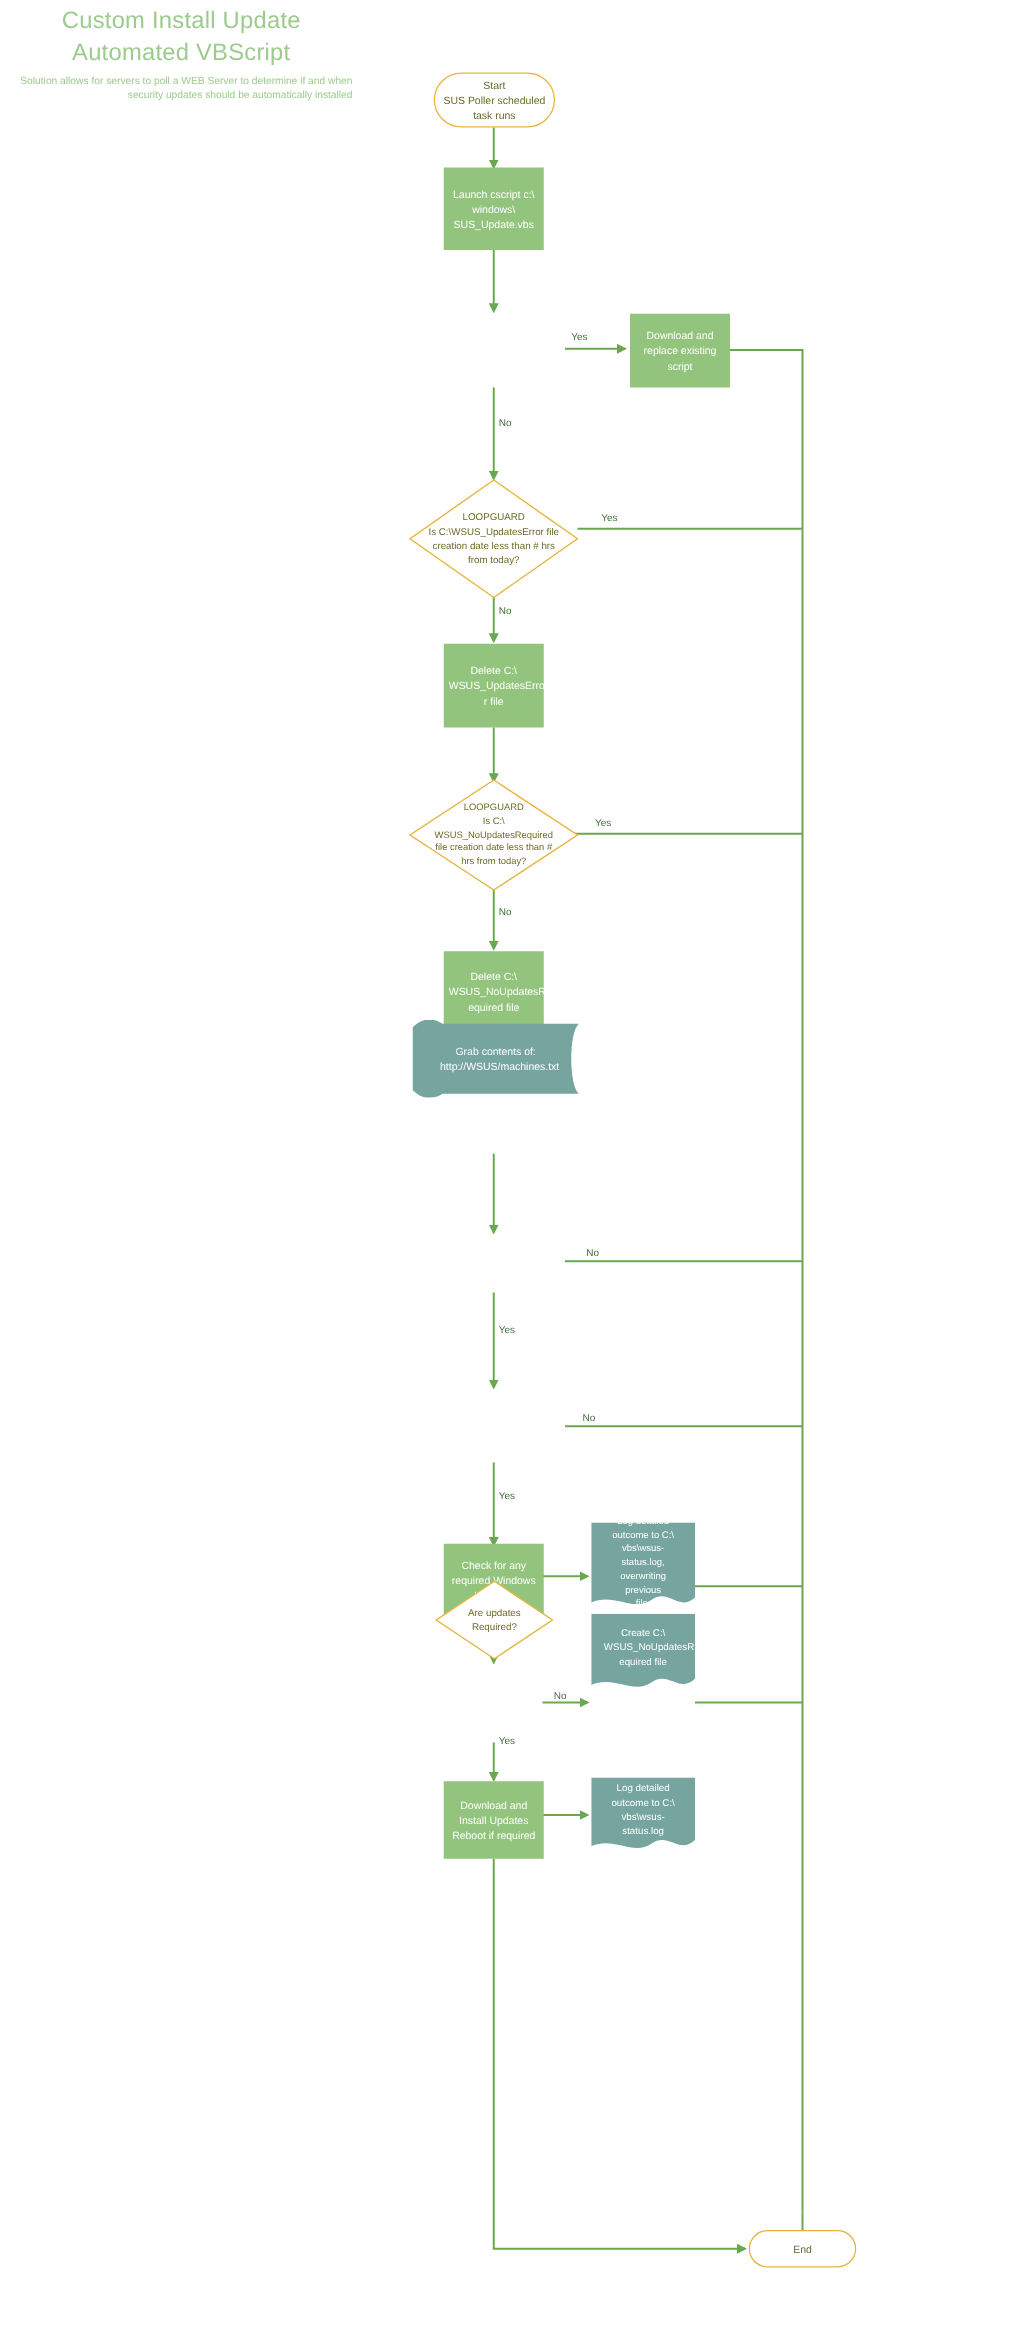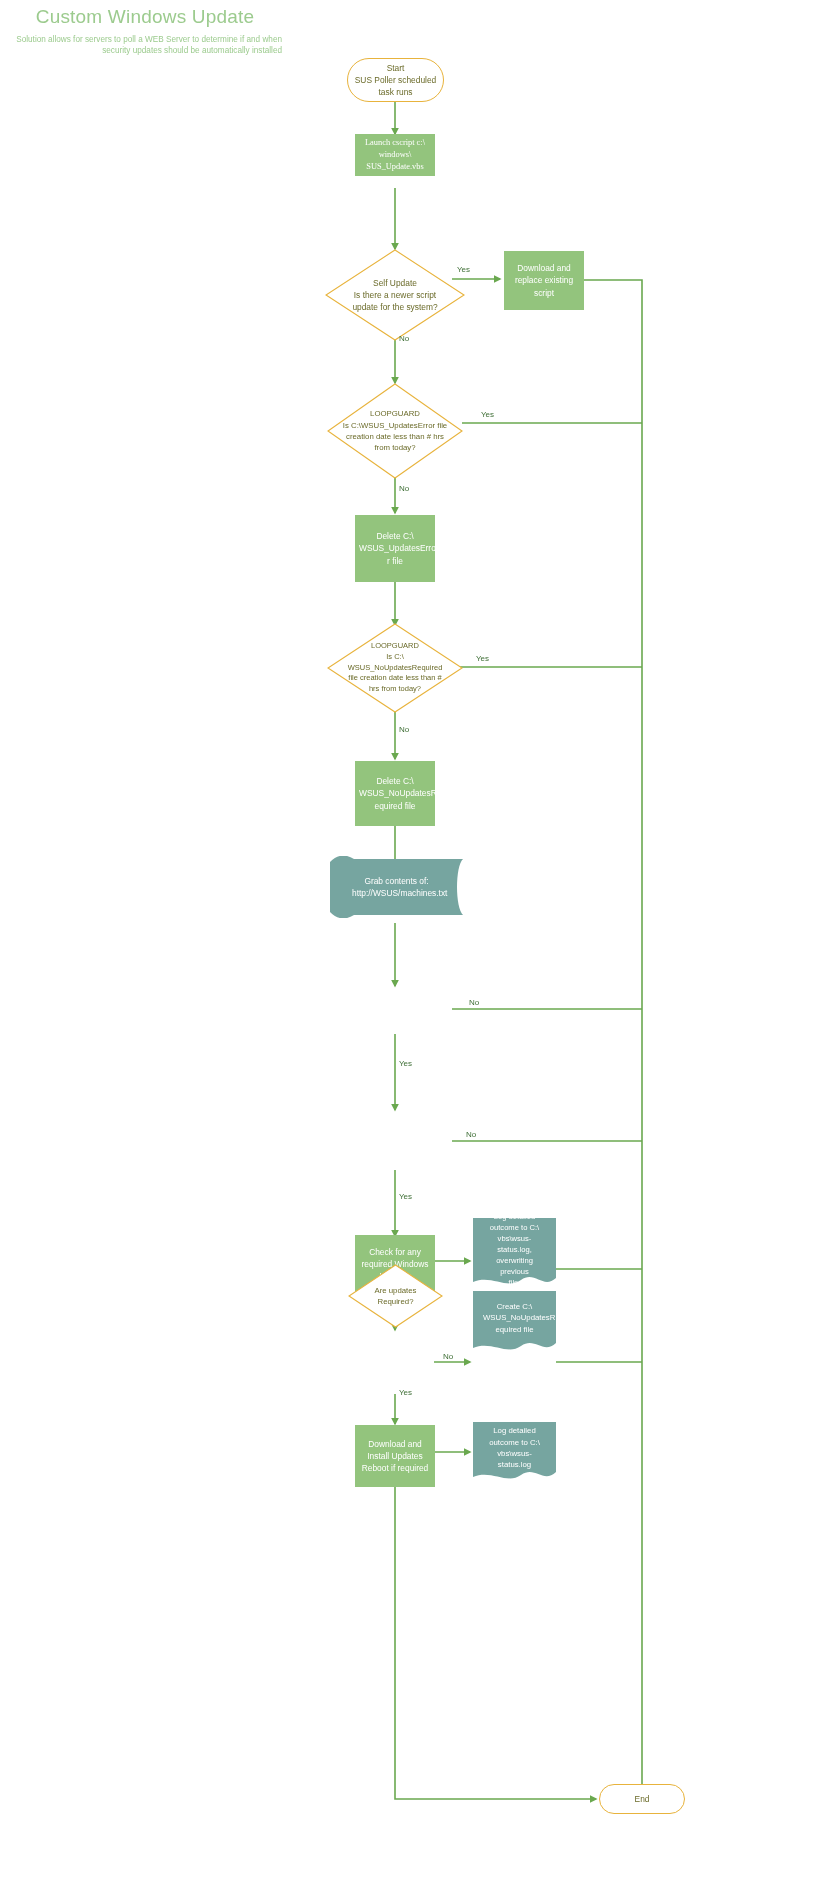--- a/index.html
+++ b/index.html
@@ -135,21 +135,22 @@
     width: 828px; height: 1879px;
     pointer-events: none;
   }
 </style>
 </head>
 <body>
 
 <div id="canvas">
 
   <div class="title-block">
-    <div class="title">Custom Windows Update</div>
+    <div class="title">Custom Install Update</div>
+    <div class="title">Automated VBScript</div>
     <div class="subtitle">Solution allows for servers to poll a WEB Server to determine if and when</div>
     <div class="subtitle" style="margin-top:0">security updates should be automatically installed</div>
   </div>
 
   <svg class="links" viewBox="0 0 828 1879">
     <defs>
       <marker id="arrow" viewBox="0 0 10 10" refX="8" refY="5" markerWidth="5" markerHeight="5" orient="auto-start-reverse">
         <path d="M 0 0 L 10 5 L 0 10 z" fill="#6aa84f"></path>
       </marker>
     </defs>
@@ -206,34 +207,26 @@
       <path d="M 642 1770 L 642 1799"></path>
     </g>
   </svg>
 
   <div class="node terminator" style="left:347px; top:58px; width:97px; height:44px;justify-content:center;">
     <span class="node-text">Start
 SUS Poller scheduled
 task runs</span>
   </div>
 
-  <div class="node process" style="left:355px; top:134px; width:80px; height:42px;font-family:Liberation Serif, serif;">
+  <div class="node process" style="left:355px; top:134px; width:80px; height:66px;">
     <span class="node-text">Launch cscript c:\
 windows\
 SUS_Update.vbs</span>
   </div>
 
-  <div class="node decision" style="left:325px; top:249px; width:140px; height:92px;">
-    <svg class="dia" viewBox="0 0 140 92" preserveAspectRatio="none">
-      <polygon points="70,1 139,46 70,91 1,46" fill="#ffffff" stroke="#e8b33c" stroke-width="1.1"></polygon>
-    </svg>
-    <span class="node-text">Self Update
-Is there a newer script
-update for the system?</span>
-  </div>
 
   <div class="node process" style="left:504px; top:251px; width:80px; height:59px;">
     <span class="node-text">Download and
 replace existing
 script</span>
   </div>
 
   <div class="node decision" style="left:327px; top:383px; width:136px; height:96px;">
     <svg class="dia" viewBox="0 0 136 96" preserveAspectRatio="none">
       <polygon points="68,1 135,48 68,95 1,48" fill="#ffffff" stroke="#e8b33c" stroke-width="1.1"></polygon>
@@ -260,21 +253,21 @@
 file creation date less than #
 hrs from today?</span>
   </div>
 
   <div class="node process" style="left:355px; top:761px; width:80px; height:65px;">
     <span class="node-text">Delete C:\
 WSUS_NoUpdatesR
 equired file</span>
   </div>
 
-  <div class="node tape" style="left:330px; top:856px; width:133px; height:62px;">
+  <div class="node tape" style="left:330px; top:816px; width:133px; height:62px;">
     <svg class="shape" viewBox="0 0 133 62" preserveAspectRatio="none">
       <path d="M 0 6 C 8 -2 16 -2 24 3 L 133 3 C 125 10 125 52 133 59 L 24 59 C 16 64 8 64 0 56 Z" fill="#76a5a0"></path>
     </svg>
     <span class="node-text">Grab contents of:
 http://WSUS/machines.txt</span>
   </div>
 
 
 
   <div class="node process" style="left:355px; top:1235px; width:80px; height:58px;">

